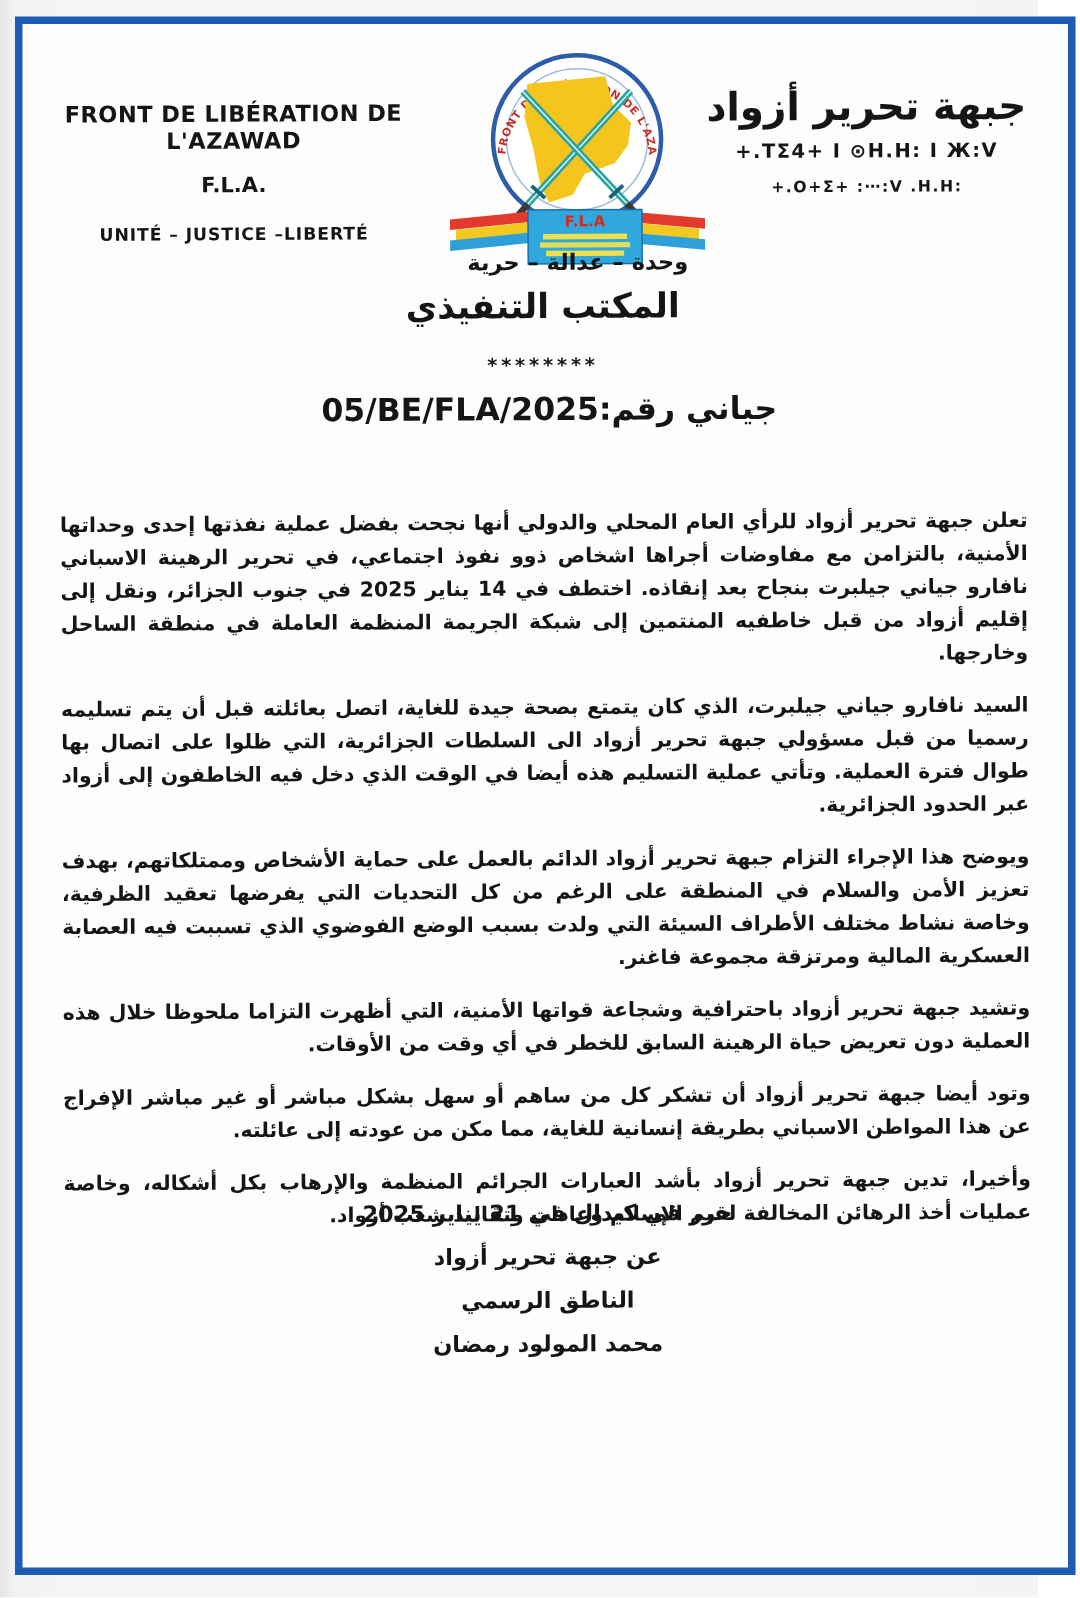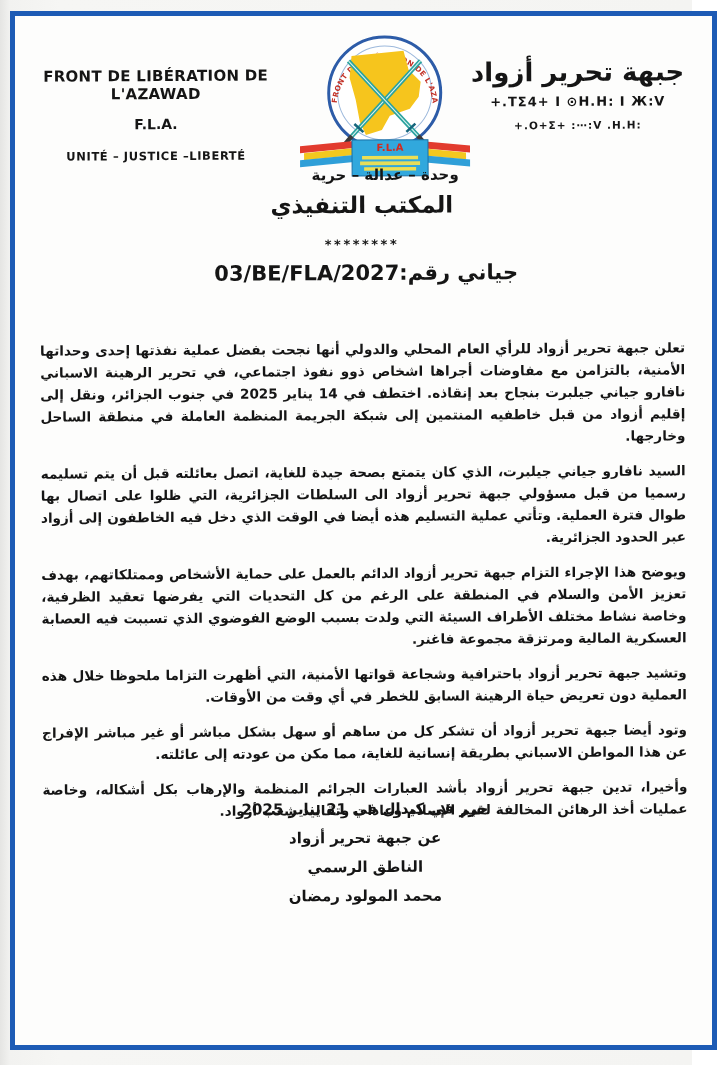--- a/index.html
+++ b/index.html
@@ -101,21 +101,21 @@
 
       <div class="lh-right">
         <div class="lh-org-ar">جبهة تحرير أزواد</div>
         <div class="lh-tif1">+.TΣ4+ I ⊙H.H: I Ж:V</div>
         <div class="lh-tif2">+.O+Σ+ :⋯:V .H.H:</div>
       </div>
 
       <div class="doc-title">المكتب التنفيذي</div>
       <div class="dots">********</div>
       <div class="statement">
-        <span>جياني رقم:</span><span class="num">03/BE/FLA/2027</span>
+        <span>جياني رقم:</span><span class="num">05/BE/FLA/2025</span>
       </div>
 
       <div class="doc-body">
         <p class="para">تعلن جبهة تحرير أزواد للرأي العام المحلي والدولي أنها نجحت بفضل عملية نفذتها إحدى وحداتها الأمنية، بالتزامن مع مفاوضات أجراها اشخاص ذوو نفوذ اجتماعي، في تحرير الرهينة الاسباني نافارو جياني جيلبرت بنجاح بعد إنقاذه. اختطف في 14 يناير 2025 في جنوب الجزائر، ونقل إلى إقليم أزواد من قبل خاطفيه المنتمين إلى شبكة الجريمة المنظمة العاملة في منطقة الساحل وخارجها.</p>
         <p class="para">السيد نافارو جياني جيلبرت، الذي كان يتمتع بصحة جيدة للغاية، اتصل بعائلته قبل أن يتم تسليمه رسميا من قبل مسؤولي جبهة تحرير أزواد الى السلطات الجزائرية، التي ظلوا على اتصال بها طوال فترة العملية. وتأتي عملية التسليم هذه أيضا في الوقت الذي دخل فيه الخاطفون إلى أزواد عبر الحدود الجزائرية.</p>
         <p class="para">ويوضح هذا الإجراء التزام جبهة تحرير أزواد الدائم بالعمل على حماية الأشخاص وممتلكاتهم، بهدف تعزيز الأمن والسلام في المنطقة على الرغم من كل التحديات التي يفرضها تعقيد الظرفية، وخاصة نشاط مختلف الأطراف السيئة التي ولدت بسبب الوضع الفوضوي الذي تسببت فيه العصابة العسكرية المالية ومرتزقة مجموعة فاغنر.</p>
         <p class="para">وتشيد جبهة تحرير أزواد باحترافية وشجاعة قواتها الأمنية، التي أظهرت التزاما ملحوظا خلال هذه العملية دون تعريض حياة الرهينة السابق للخطر في أي وقت من الأوقات.</p>
         <p class="para">وتود أيضا جبهة تحرير أزواد أن تشكر كل من ساهم أو سهل بشكل مباشر أو غير مباشر الإفراج عن هذا المواطن الاسباني بطريقة إنسانية للغاية، مما مكن من عودته إلى عائلته.</p>
         <p class="para">وأخيرا، تدين جبهة تحرير أزواد بأشد العبارات الجرائم المنظمة والإرهاب بكل أشكاله، وخاصة عمليات أخذ الرهائن المخالفة لقيم الإسلام وعادات وتقاليد شعب أزواد.</p>
       </div>

